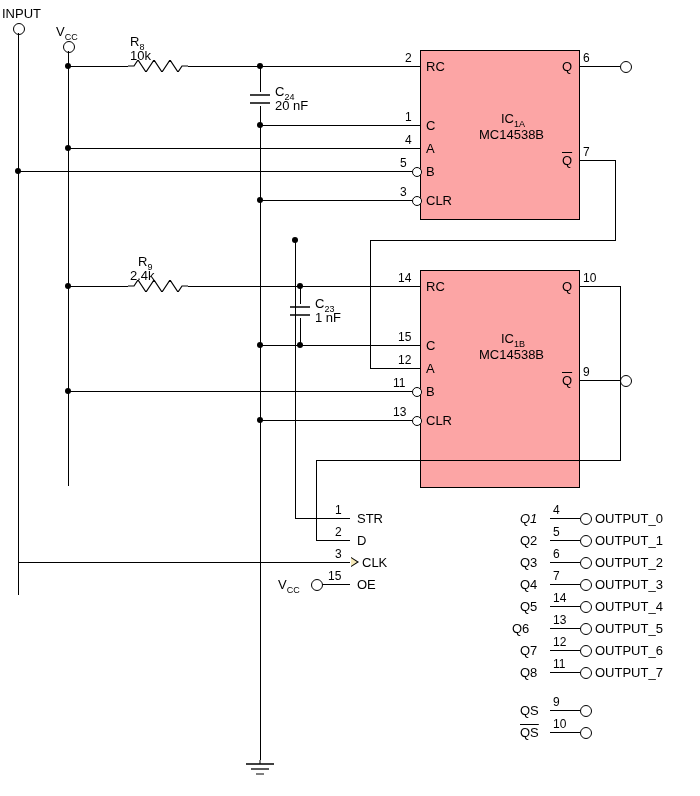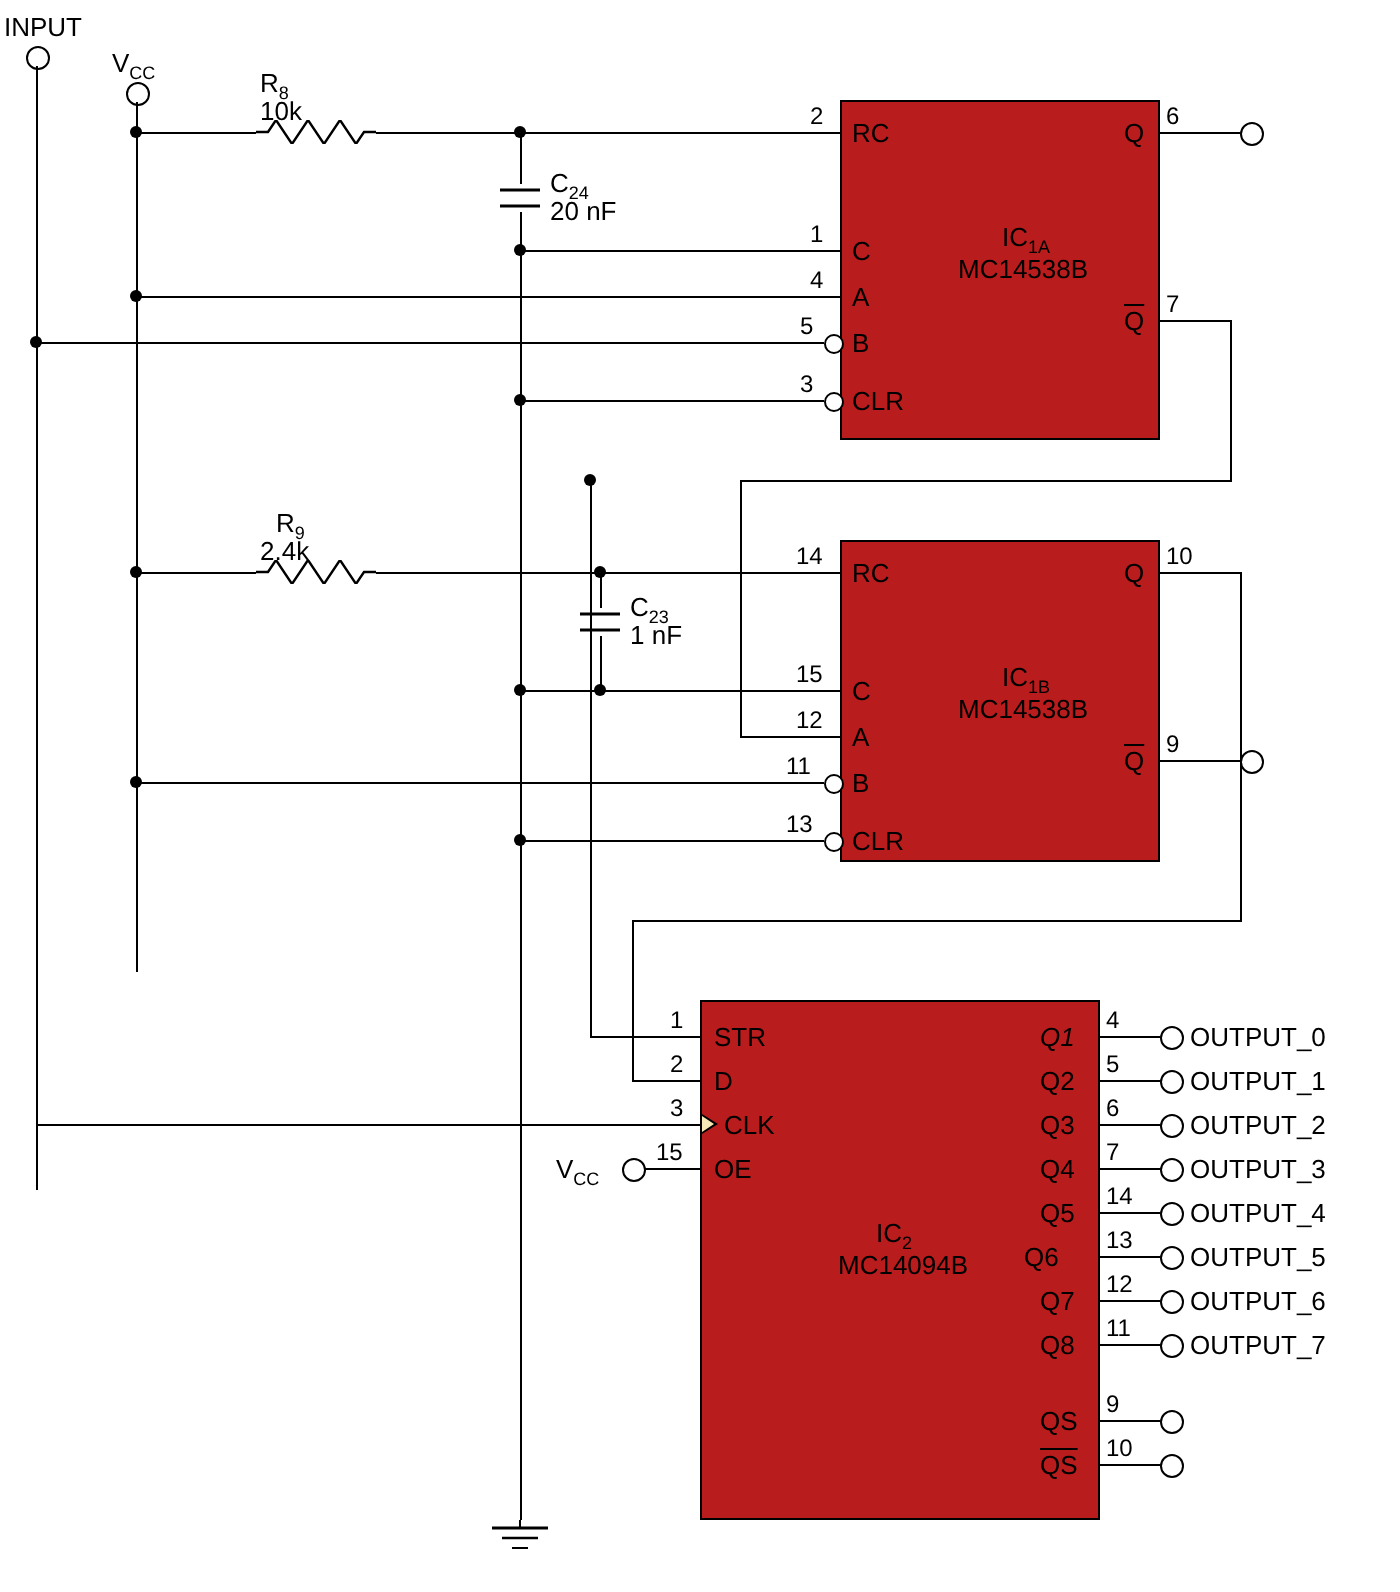--- a/index.html
+++ b/index.html
@@ -41,21 +41,21 @@
     transform: translate(-5px, -5px);
   }
   .label {
     position: absolute;
     font-size: 13px;
     white-space: nowrap;
   }
   .sub { font-size: 9px; vertical-align: sub; }
   .chip {
     position: absolute;
-    background: #b91c1c;
+    background: #fca5a5;
     border: 1px solid #000;
     box-sizing: border-box;
   }
   .pinnum {
     position: absolute;
     font-size: 12px;
   }
   .pinname {
     position: absolute;
     font-size: 13px;
@@ -202,21 +202,21 @@
   <div class="cap" style="left:290px; top:304px;">
     <svg width="20" height="14">
         <line x1="0" y1="3" x2="20" y2="3" stroke="#000" stroke-width="1.5"></line>
         <line x1="0" y1="11" x2="20" y2="11" stroke="#000" stroke-width="1.5"></line>
       </svg>
   </div>
   <div class="wire vwire" style="left:300px; top:318px; height:27px;"></div>
   <div class="label" style="left:315px; top:296px;"><span>C</span><span class="sub">23</span></div>
   <div class="label" style="left:315px; top:310px;">1 nF</div>
 
-  <div class="chip" style="left:420px; top:270px; width:160px; height:161px;">
+  <div class="chip" style="left:420px; top:270px; width:160px; height:218px;">
     <div class="label" style="left:80px; top:60px;"><span>IC</span><span class="sub">1B</span></div>
     <div class="label" style="left:58px; top:76px;">MC14538B</div>
   </div>
 
   <div class="pinnum" style="left:398px; top:271px;">14</div>
   <div class="pinname" style="left:426px; top:279px;">RC</div>
 
   <div class="wire hwire" style="left:260px; top:345px; width:160px;"></div>
   <div class="node" style="left:260px; top:345px;"></div>
   <div class="node" style="left:300px; top:345px;"></div>
@@ -246,24 +246,20 @@
   <div class="wire hwire" style="left:580px; top:380px; width:40px;"></div>
   <div class="term" style="left:625px; top:380px;"></div>
   <div class="pinnum" style="left:583px; top:365px;">9</div>
   <div class="pinname overline" style="left:562px; top:373px;">Q</div>
 
   <div class="wire vwire" style="left:620px; top:286px; height:-0px;"></div>
   <div class="wire vwire" style="left:620px; top:286px; height:174px;"></div>
   <div class="wire hwire" style="left:316px; top:460px; width:305px;"></div>
   <div class="wire vwire" style="left:316px; top:460px; height:80px;"></div>
 
-  <div class="chip" style="left:350px; top:500px; width:200px; height:260px;">
-    <div class="label" style="left:87px; top:108px;"><span>IC</span><span class="sub">2</span></div>
-    <div class="label" style="left:68px; top:124px;">MC14094B</div>
-  </div>
 
   <div class="wire hwire" style="left:295px; top:518px; width:55px;"></div>
   <div class="wire vwire" style="left:295px; top:240px; height:278px;"></div>
   <div class="node" style="left:295px; top:240px;"></div>
   <div class="pinnum" style="left:335px; top:503px;">1</div>
   <div class="pinname" style="left:357px; top:511px;">STR</div>
 
   <div class="wire hwire" style="left:316px; top:540px; width:34px;"></div>
   <div class="pinnum" style="left:335px; top:525px;">2</div>
   <div class="pinname" style="left:357px; top:533px;">D</div>

